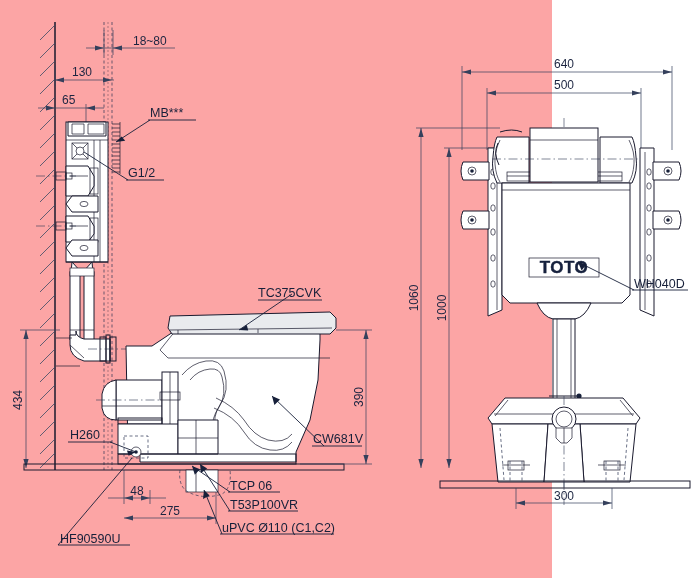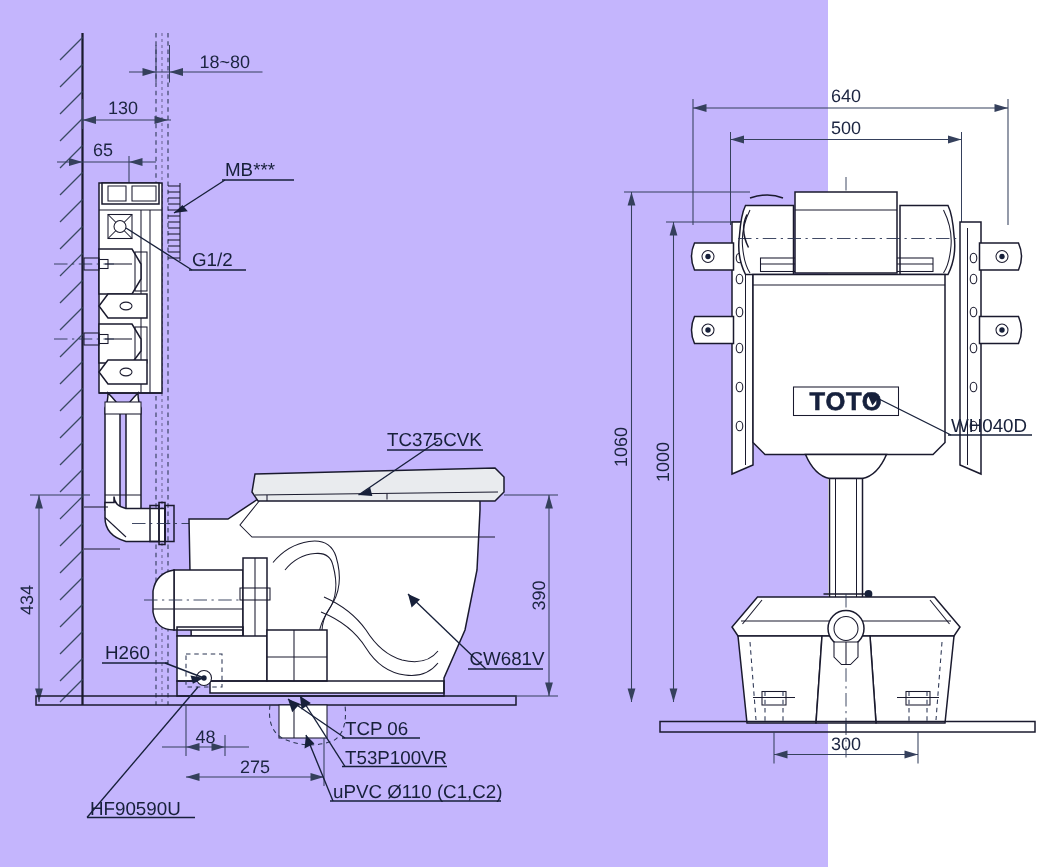--- a/index.html
+++ b/index.html
@@ -11,21 +11,21 @@
   body {
     width: 700px;
     height: 578px;
     overflow: hidden;
     font-family: "Liberation Sans", sans-serif;
   }
   #sheet {
     position: relative;
     width: 552px;
     height: 578px;
-    background: #c4b5fd;
+    background: #fca5a5;
     text-decoration: underline;
   }
   #drawing {
     position: absolute;
     left: 0;
     top: 0;
   }
   .lbl {
     font-family: "Liberation Sans", sans-serif;
     fill: #16213e;

